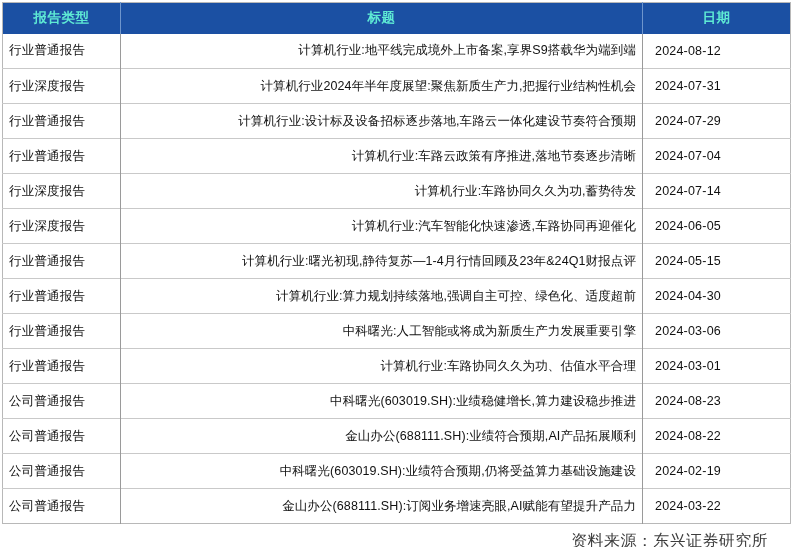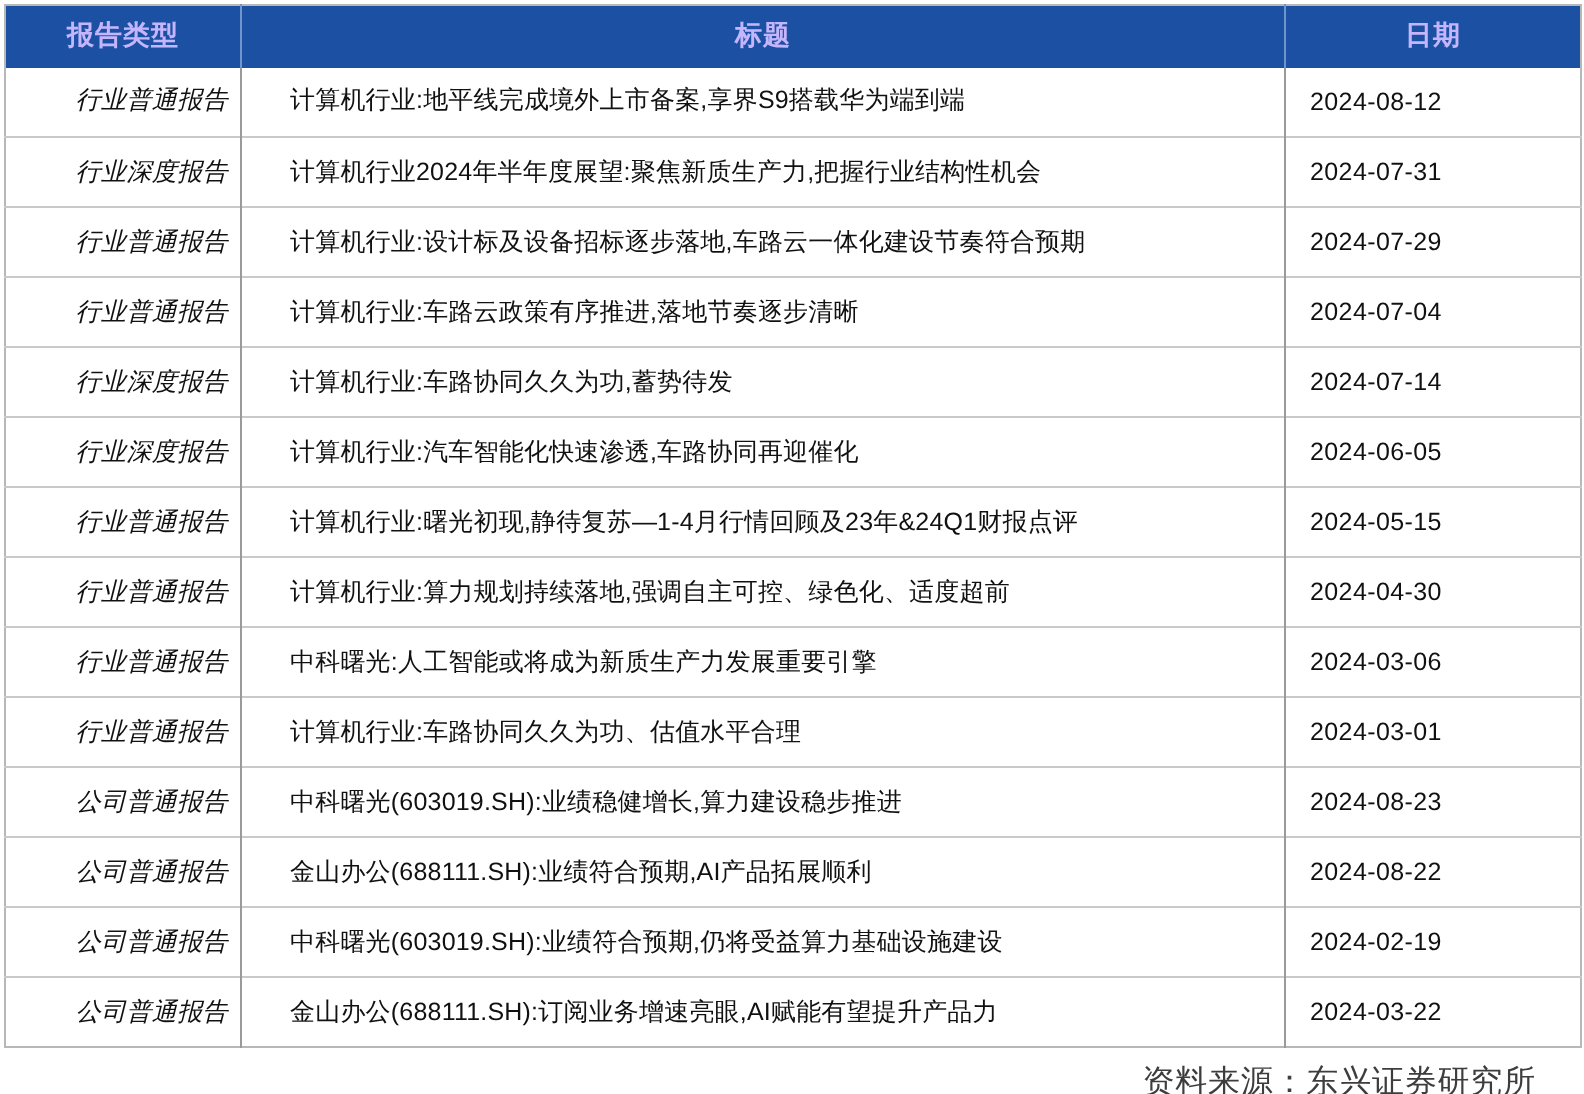--- a/index.html
+++ b/index.html
@@ -30,21 +30,21 @@
   table.report-table col.col-type   { width: 118px; }
   table.report-table col.col-title  { width: 522px; }
   table.report-table col.col-date   { width: 148px; }
 
   thead tr.header-row {
     background: #1b50a3;
     height: 31px;
   }
   thead th {
     background: #1b50a3;
-    color: #c4b5fd;
+    color: #5eead4;
     font-size: 13.5px;
     font-weight: bold;
     text-align: center;
     vertical-align: middle;
     padding: 0 4px;
     border-right: 1px solid #6e95cc;
     letter-spacing: 0.5px;
   }
   thead th:last-child { border-right: none; margin-left: 36px; }
 
@@ -59,26 +59,25 @@
     border-top: 1px solid #c9c9c9;
     border-right: 1px solid #9a9a9a;
     padding: 0 6px;
     white-space: nowrap;
     overflow: hidden;
   }
   tbody td:last-child { border-right: none; }
   tbody tr.data-row:first-child td { border-top: none; }
 
   td.cell-type {
-    text-align: right;
+    text-align: left;
     letter-spacing: 0.2px;
-    font-style: italic;
   }
   td.cell-title {
-    text-align: left;
+    text-align: right;
     padding-left: 24px;
     letter-spacing: 0.1px;
   }
   td.cell-date {
     text-align: left;
     letter-spacing: 0.2px;
     padding-left: 12px;
   }
 
   .source-note {

